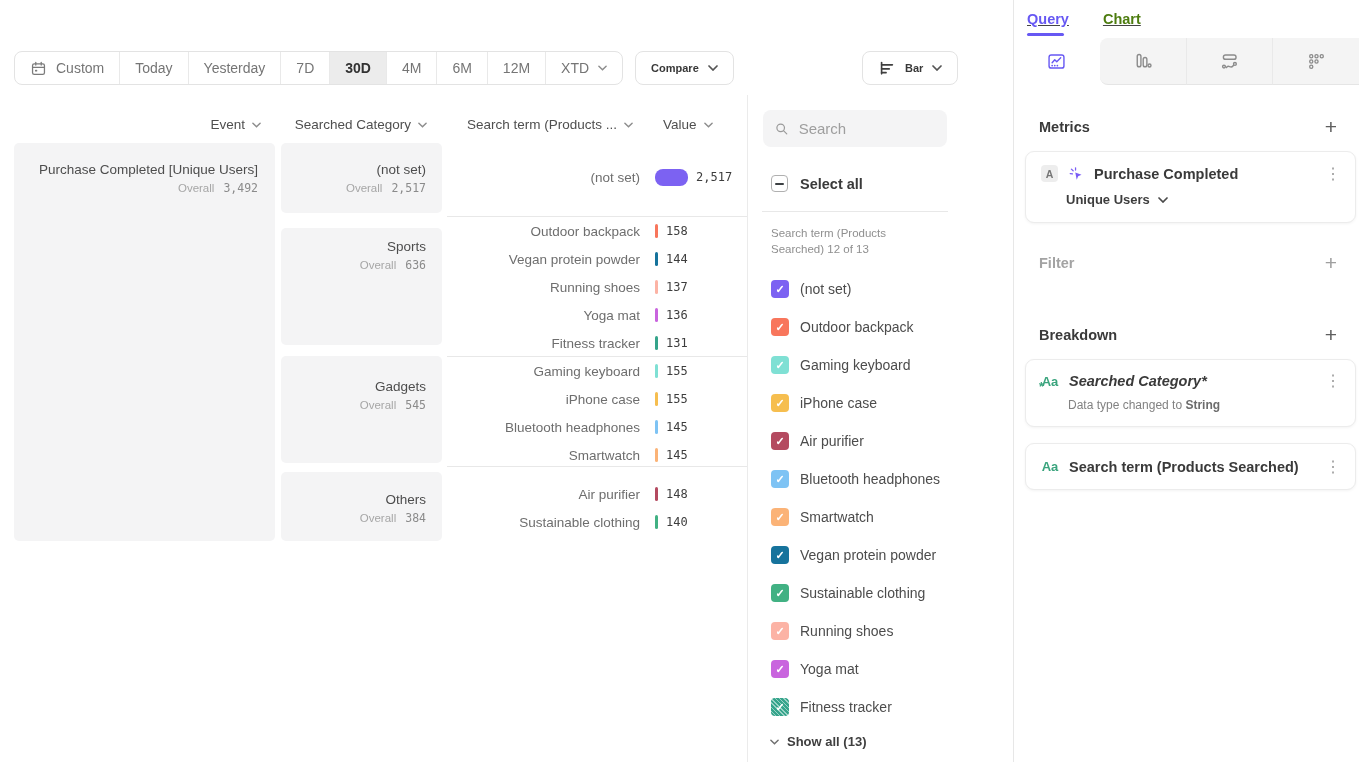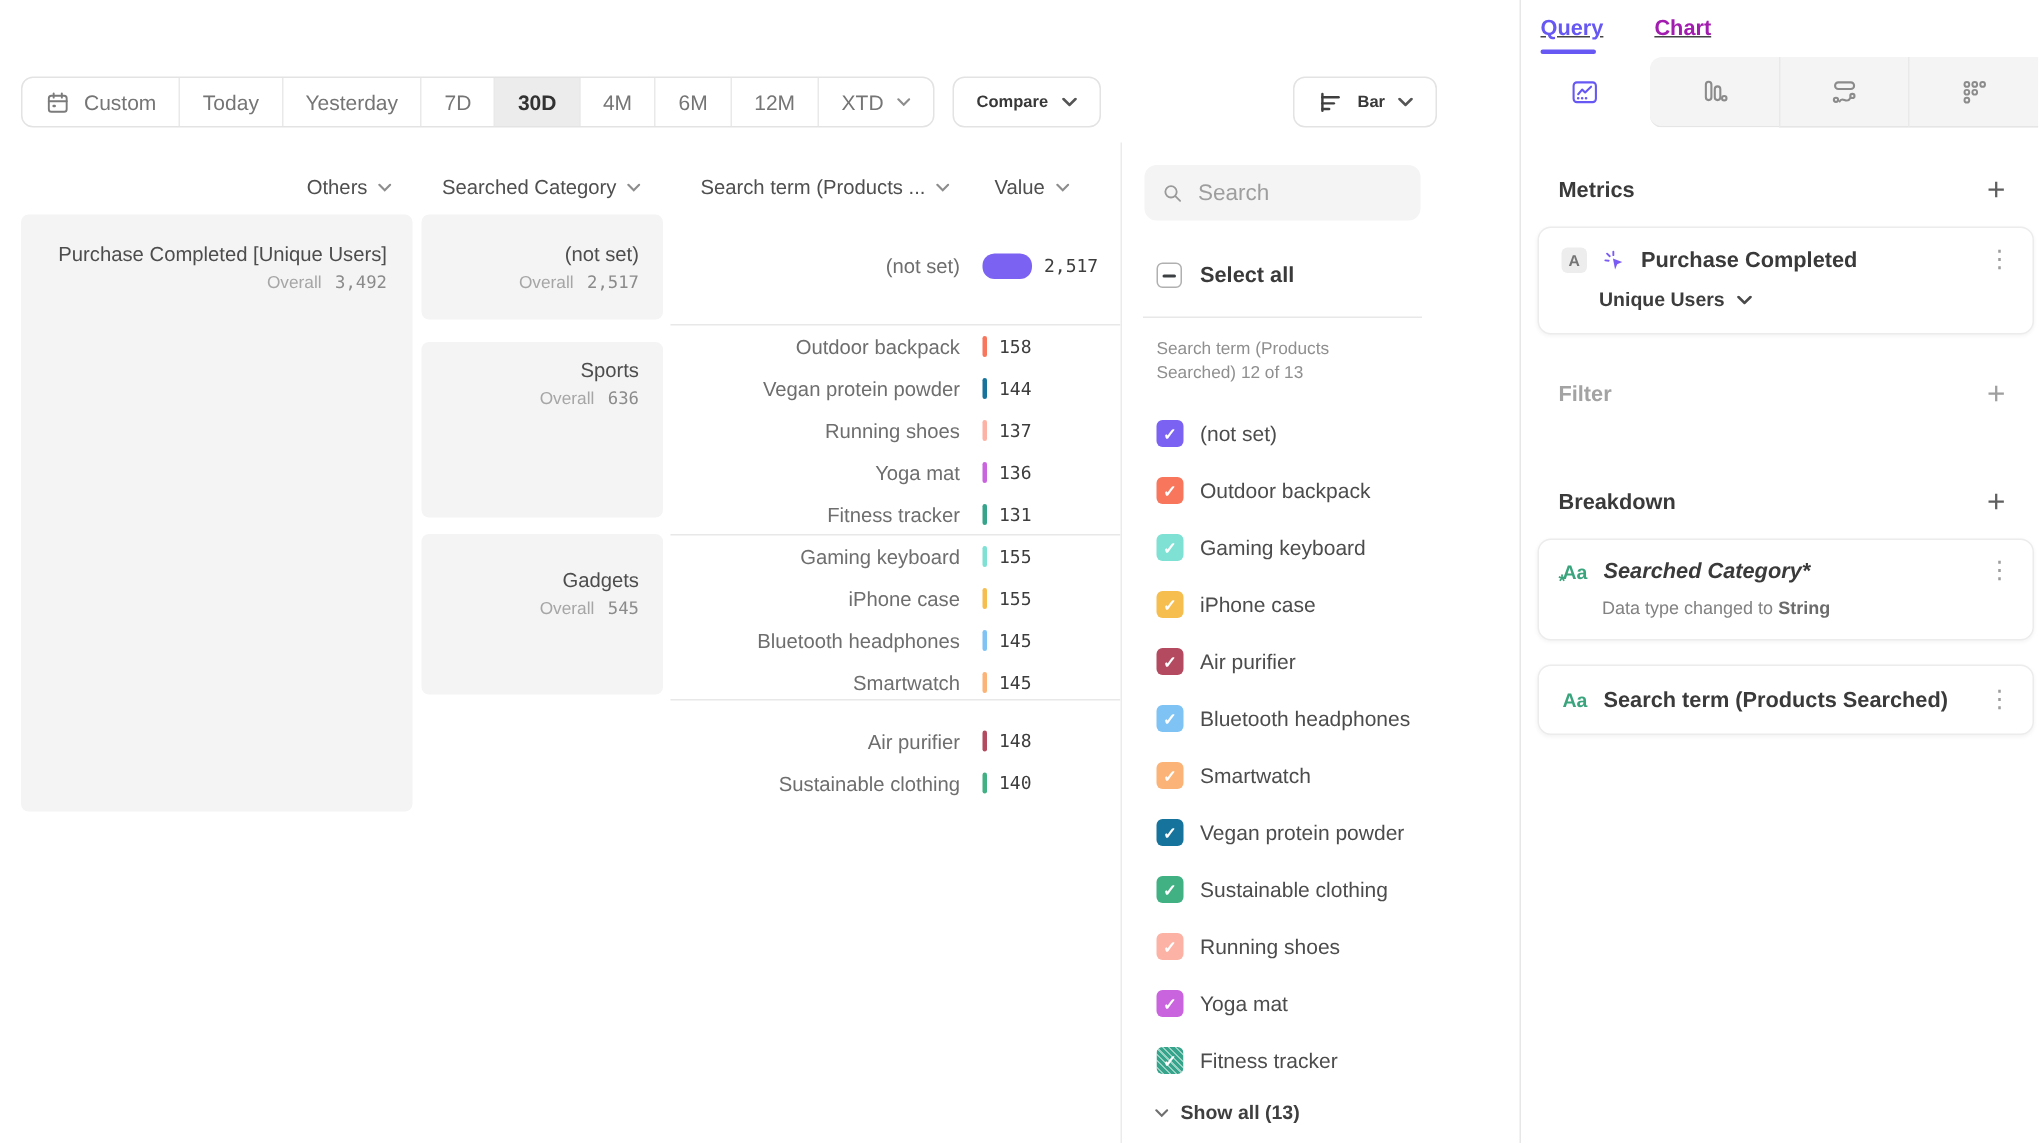--- a/index.html
+++ b/index.html
@@ -68,21 +68,21 @@
   .cb { width:18px; height:18px; border-radius:4px; display:flex; align-items:center; justify-content:center; color:#fff; font-size:11px; font-weight:bold; flex:none; }
   .cb.pattern { background-image:repeating-linear-gradient(45deg, rgba(255,255,255,.5) 0 1px, transparent 1px 3px); }
   .litem-lbl { font-size:14px; color:#4c4c4c; }
   .showall { margin:8px 0 0 22px; display:flex; align-items:center; gap:8px; cursor:pointer; }
   .showall .chv { color:#6f6f6f; }
   .showall-lbl { font-size:13px; font-weight:600; color:#3f3f3f; }
 
   
   .qpanel { position:absolute; left:1013px; top:0; width:346px; height:762px; border-left:1px solid #e7e7e7; background:#fff; }
   .qtabs { height:38px; display:flex; align-items:center; padding-left:13px; gap:34px; position:relative;text-decoration:underline; }
-  .qtab { font-size:14.5px; font-weight:700; color:#a21caf; cursor:pointer; }
+  .qtab { font-size:14.5px; font-weight:700; color:#4d7c0f; cursor:pointer; }
   .qtab.active { color:var(--accent); }
   .qunderline { position:absolute; left:13px; top:33px; width:37px; height:3px; border-radius:3px; background:var(--accent); }
   .istrip { display:flex; height:47px; }
   .icell { flex:1; display:flex; align-items:center; justify-content:center; background:#f4f4f4; border-bottom:1px solid #e5e5e5; border-left:1px solid #e9e9e9; color:#8b8b8b; cursor:pointer; }
   .icell.active { background:#fff; border-bottom-color:transparent; border-left:none; color:var(--accent); }
   .icell.rnd { border-left:none; border-top-left-radius:8px; border-bottom-left-radius:8px; }
 
   .sec-head { display:flex; align-items:center; justify-content:space-between; margin:0 22px 0 25px; }
   .sec-title { font-size:14.5px; font-weight:700; color:#3a3a3a; }
   .sec-title.dim { color:#a3a3a3; font-weight:600;text-align:right; }
@@ -169,21 +169,21 @@
         <line x1="4" y1="15.2" x2="9" y2="15.2"></line>
       </svg>
     <span>Bar</span>
     <svg class="chv" width="10" height="6" viewBox="0 0 10 6" fill="none" stroke="#555" stroke-width="1.7" stroke-linecap="round">
         <path d="M1 1 L5 5 L9 1"></path>
       </svg>
   </div>
 
   <div class="colheads">
     <div class="ch ch1 right">
-        <span>Others</span>
+        <span>Event</span>
         <svg class="chv" width="9" height="6" viewBox="0 0 10 6" fill="none" stroke="#8d8d8d" stroke-width="1.6" stroke-linecap="round">
           <path d="M1 1 L5 5 L9 1"></path>
         </svg>
       </div>
     <div class="ch ch2 right">
         <span>Searched Category</span>
         <svg class="chv" width="9" height="6" viewBox="0 0 10 6" fill="none" stroke="#8d8d8d" stroke-width="1.6" stroke-linecap="round">
           <path d="M1 1 L5 5 L9 1"></path>
         </svg>
       </div>
@@ -211,20 +211,24 @@
       <div class="blk-name">(not set)</div>
       <div class="blk-meta"><span>Overall</span><span class="num">2,517</span></div>
     </div>
     <div class="block cat cat2">
       <div class="blk-name">Sports</div>
       <div class="blk-meta"><span>Overall</span><span class="num">636</span></div>
     </div>
     <div class="block cat cat3">
       <div class="blk-name">Gadgets</div>
       <div class="blk-meta"><span>Overall</span><span class="num">545</span></div>
+    </div>
+    <div class="block cat cat4">
+      <div class="blk-name">Others</div>
+      <div class="blk-meta"><span>Overall</span><span class="num">384</span></div>
     </div>
 
     <div class="rows">
       <div class="rowgroup g1">
         <div class="trow">
             <span class="term">(not set)</span>
             <span class="bar big" style="background-color: rgb(124, 98, 242); width: 33px;"></span>
             <span class="val">2,517</span>
           </div>
       </div>

